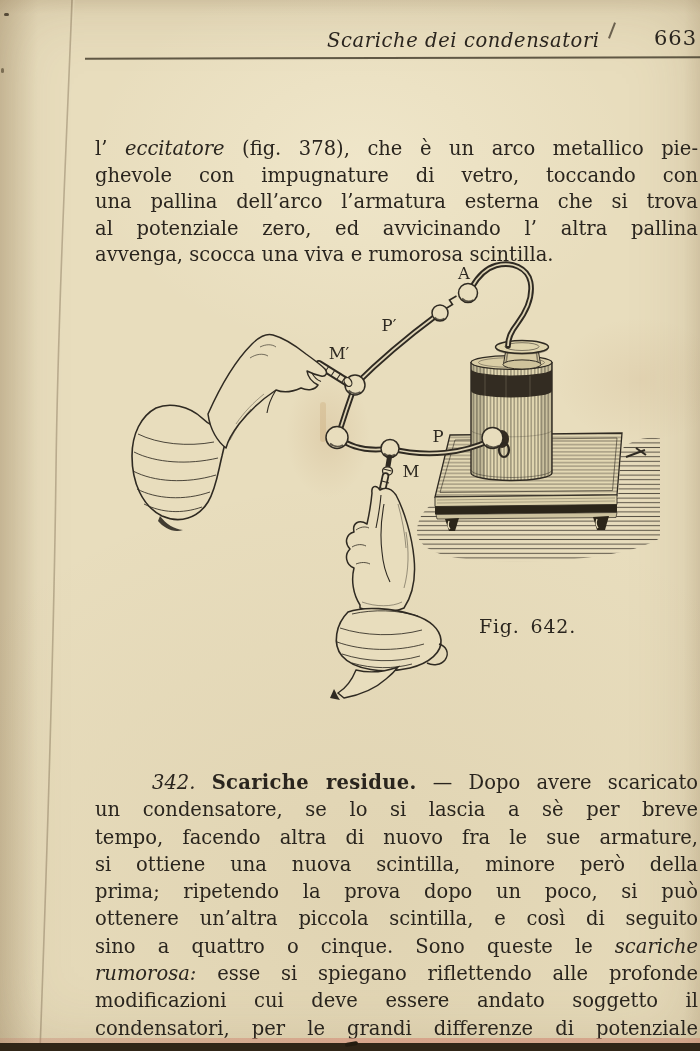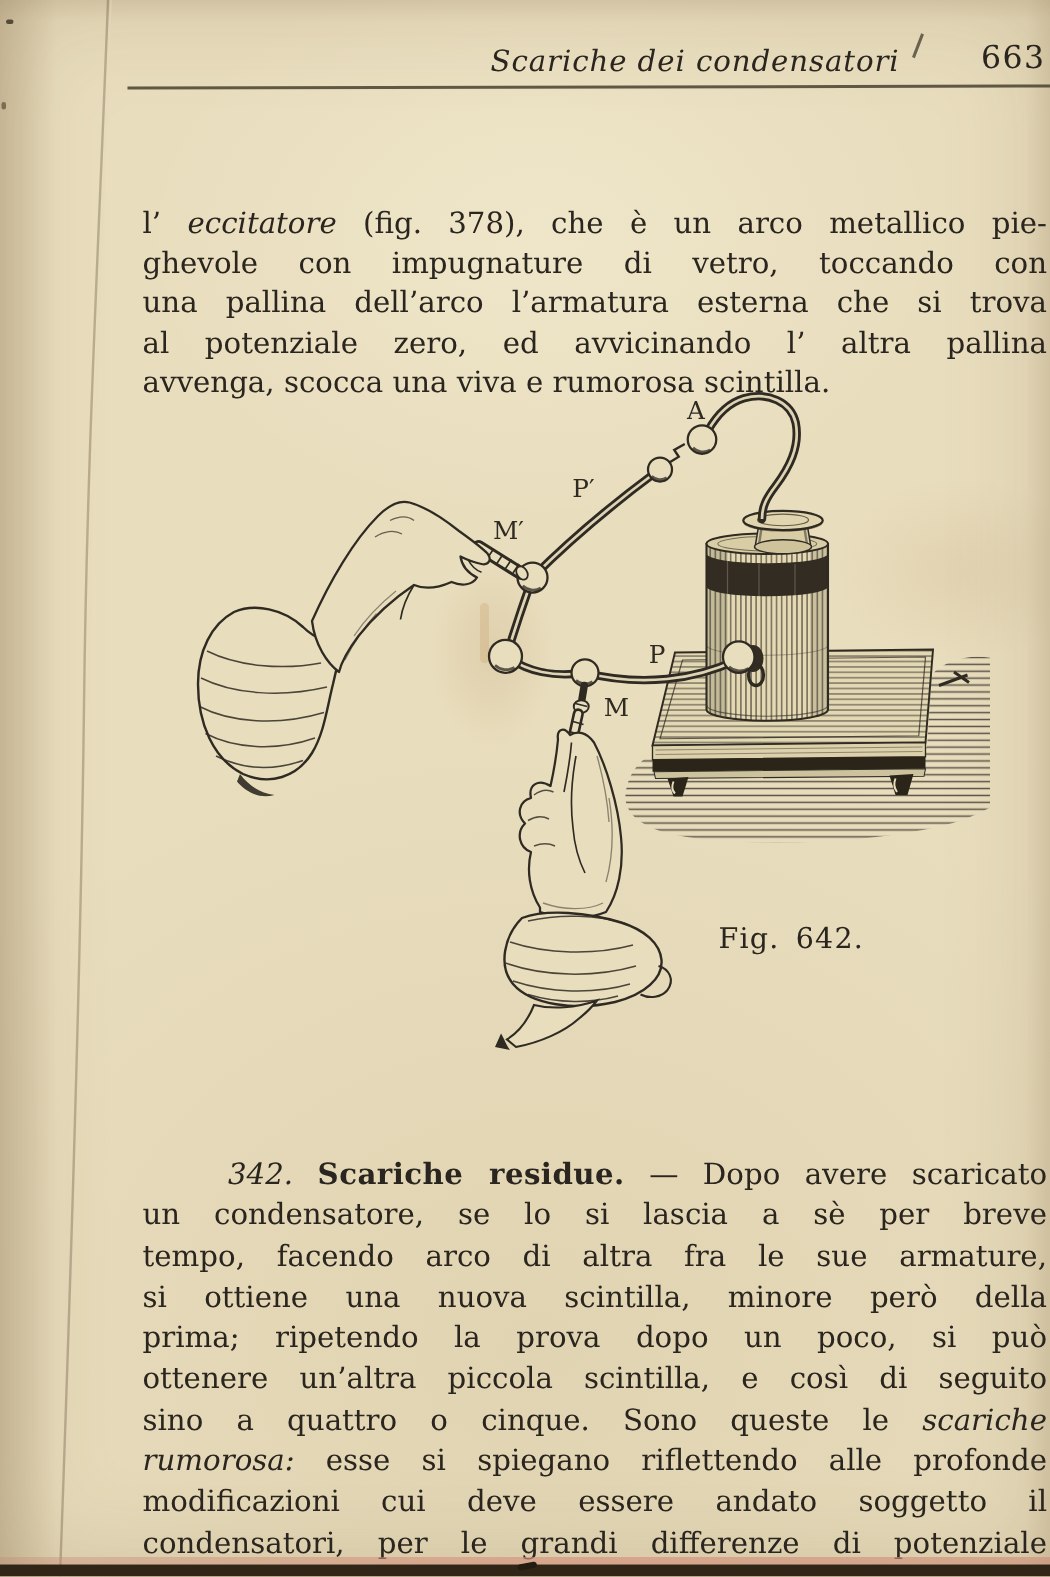--- a/index.html
+++ b/index.html
@@ -205,21 +205,21 @@
     <text x="398" y="190" text-anchor="middle">P</text>
     <text x="371" y="225" text-anchor="middle">M</text>
   </g>
 </svg>
 
 <div class="fig-caption">Fig. 642.</div>
 
 <div class="para p2">
   <div class="tline indent"><span class="it">342.</span><span> </span><span class="bd">Scariche residue.</span><span> — Dopo avere scaricato</span></div>
   <div class="tline">un condensatore, se lo si lascia a sè per breve</div>
-  <div class="tline">tempo, facendo arco di altra fra le sue armature,</div>
+  <div class="tline">tempo, facendo altra di nuovo fra le sue armature,</div>
   <div class="tline">si ottiene una nuova scintilla, minore però della</div>
   <div class="tline">prima; ripetendo la prova dopo un poco, si può</div>
   <div class="tline">ottenere un’altra piccola scintilla, e così di seguito</div>
   <div class="tline"><span>sino a quattro o cinque. Sono queste le </span><span class="it">scariche</span></div>
   <div class="tline"><span class="it">rumorosa:</span><span> esse si spiegano riflettendo alle profonde</span></div>
   <div class="tline">modificazioni cui deve essere andato soggetto il</div>
   <div class="tline">condensatori, per le grandi differenze di potenziale</div>
 </div>
 
 <svg class="crease" width="700" height="1051" viewBox="0 0 700 1051">

